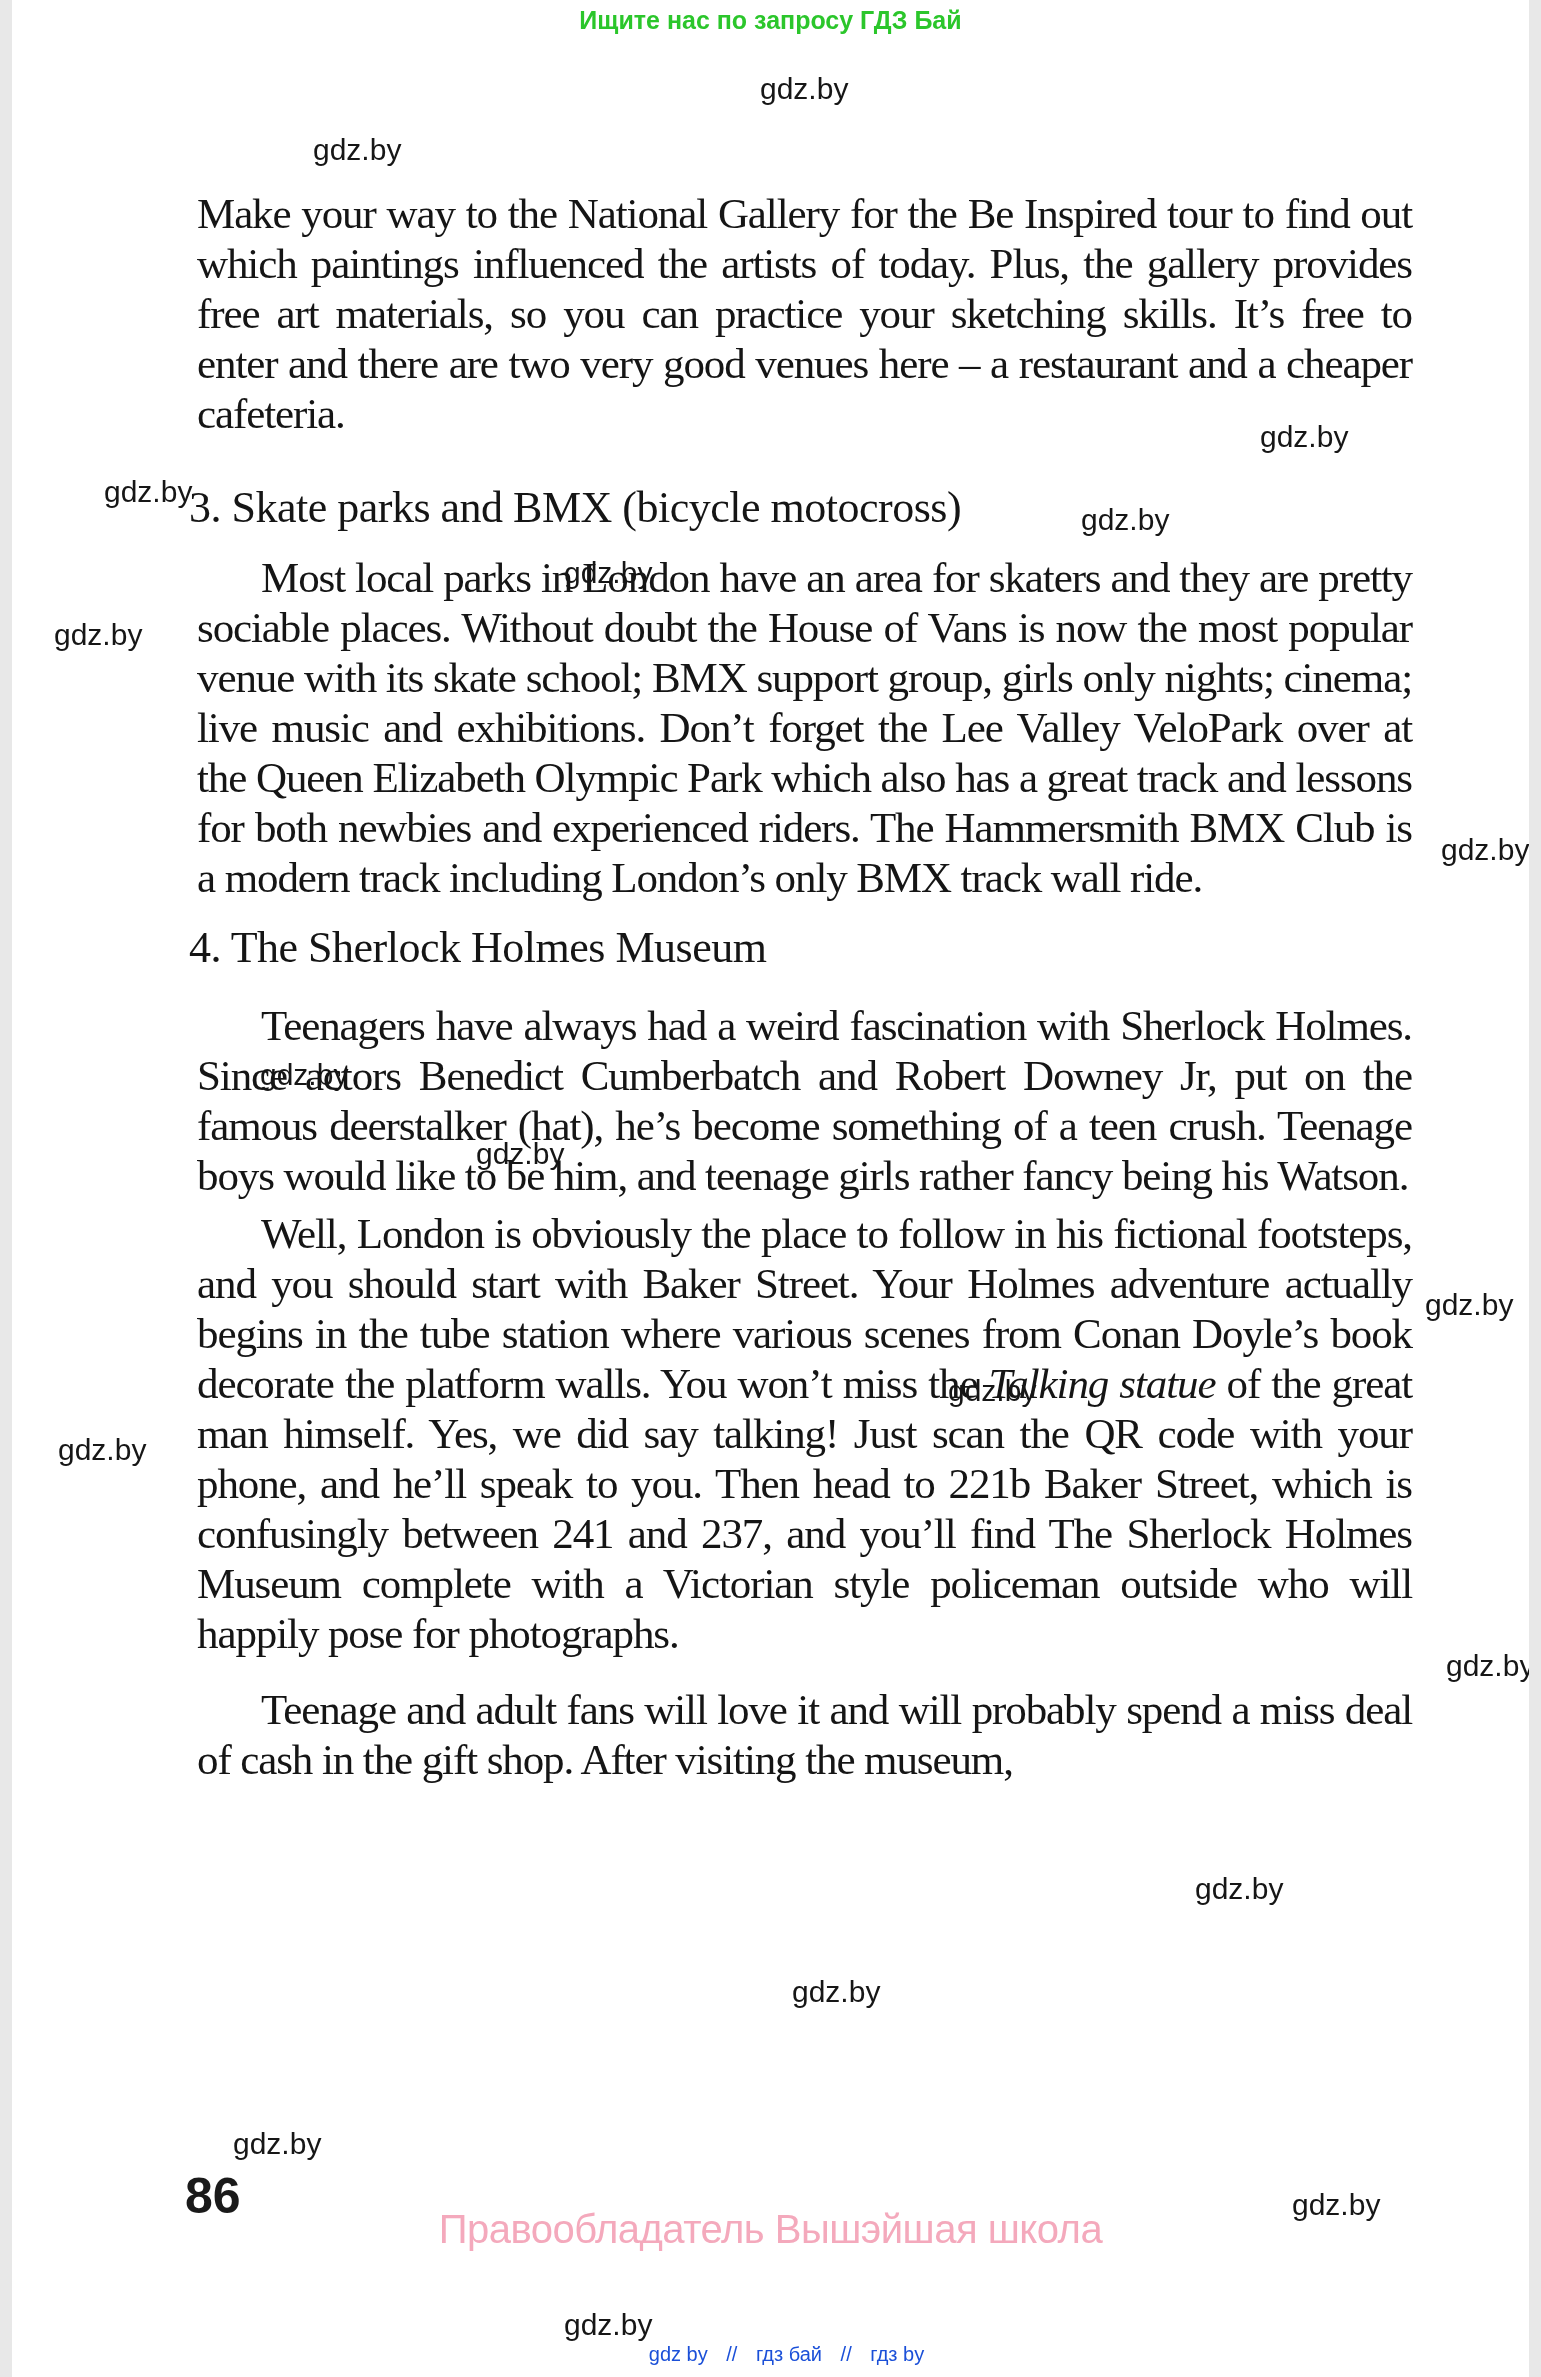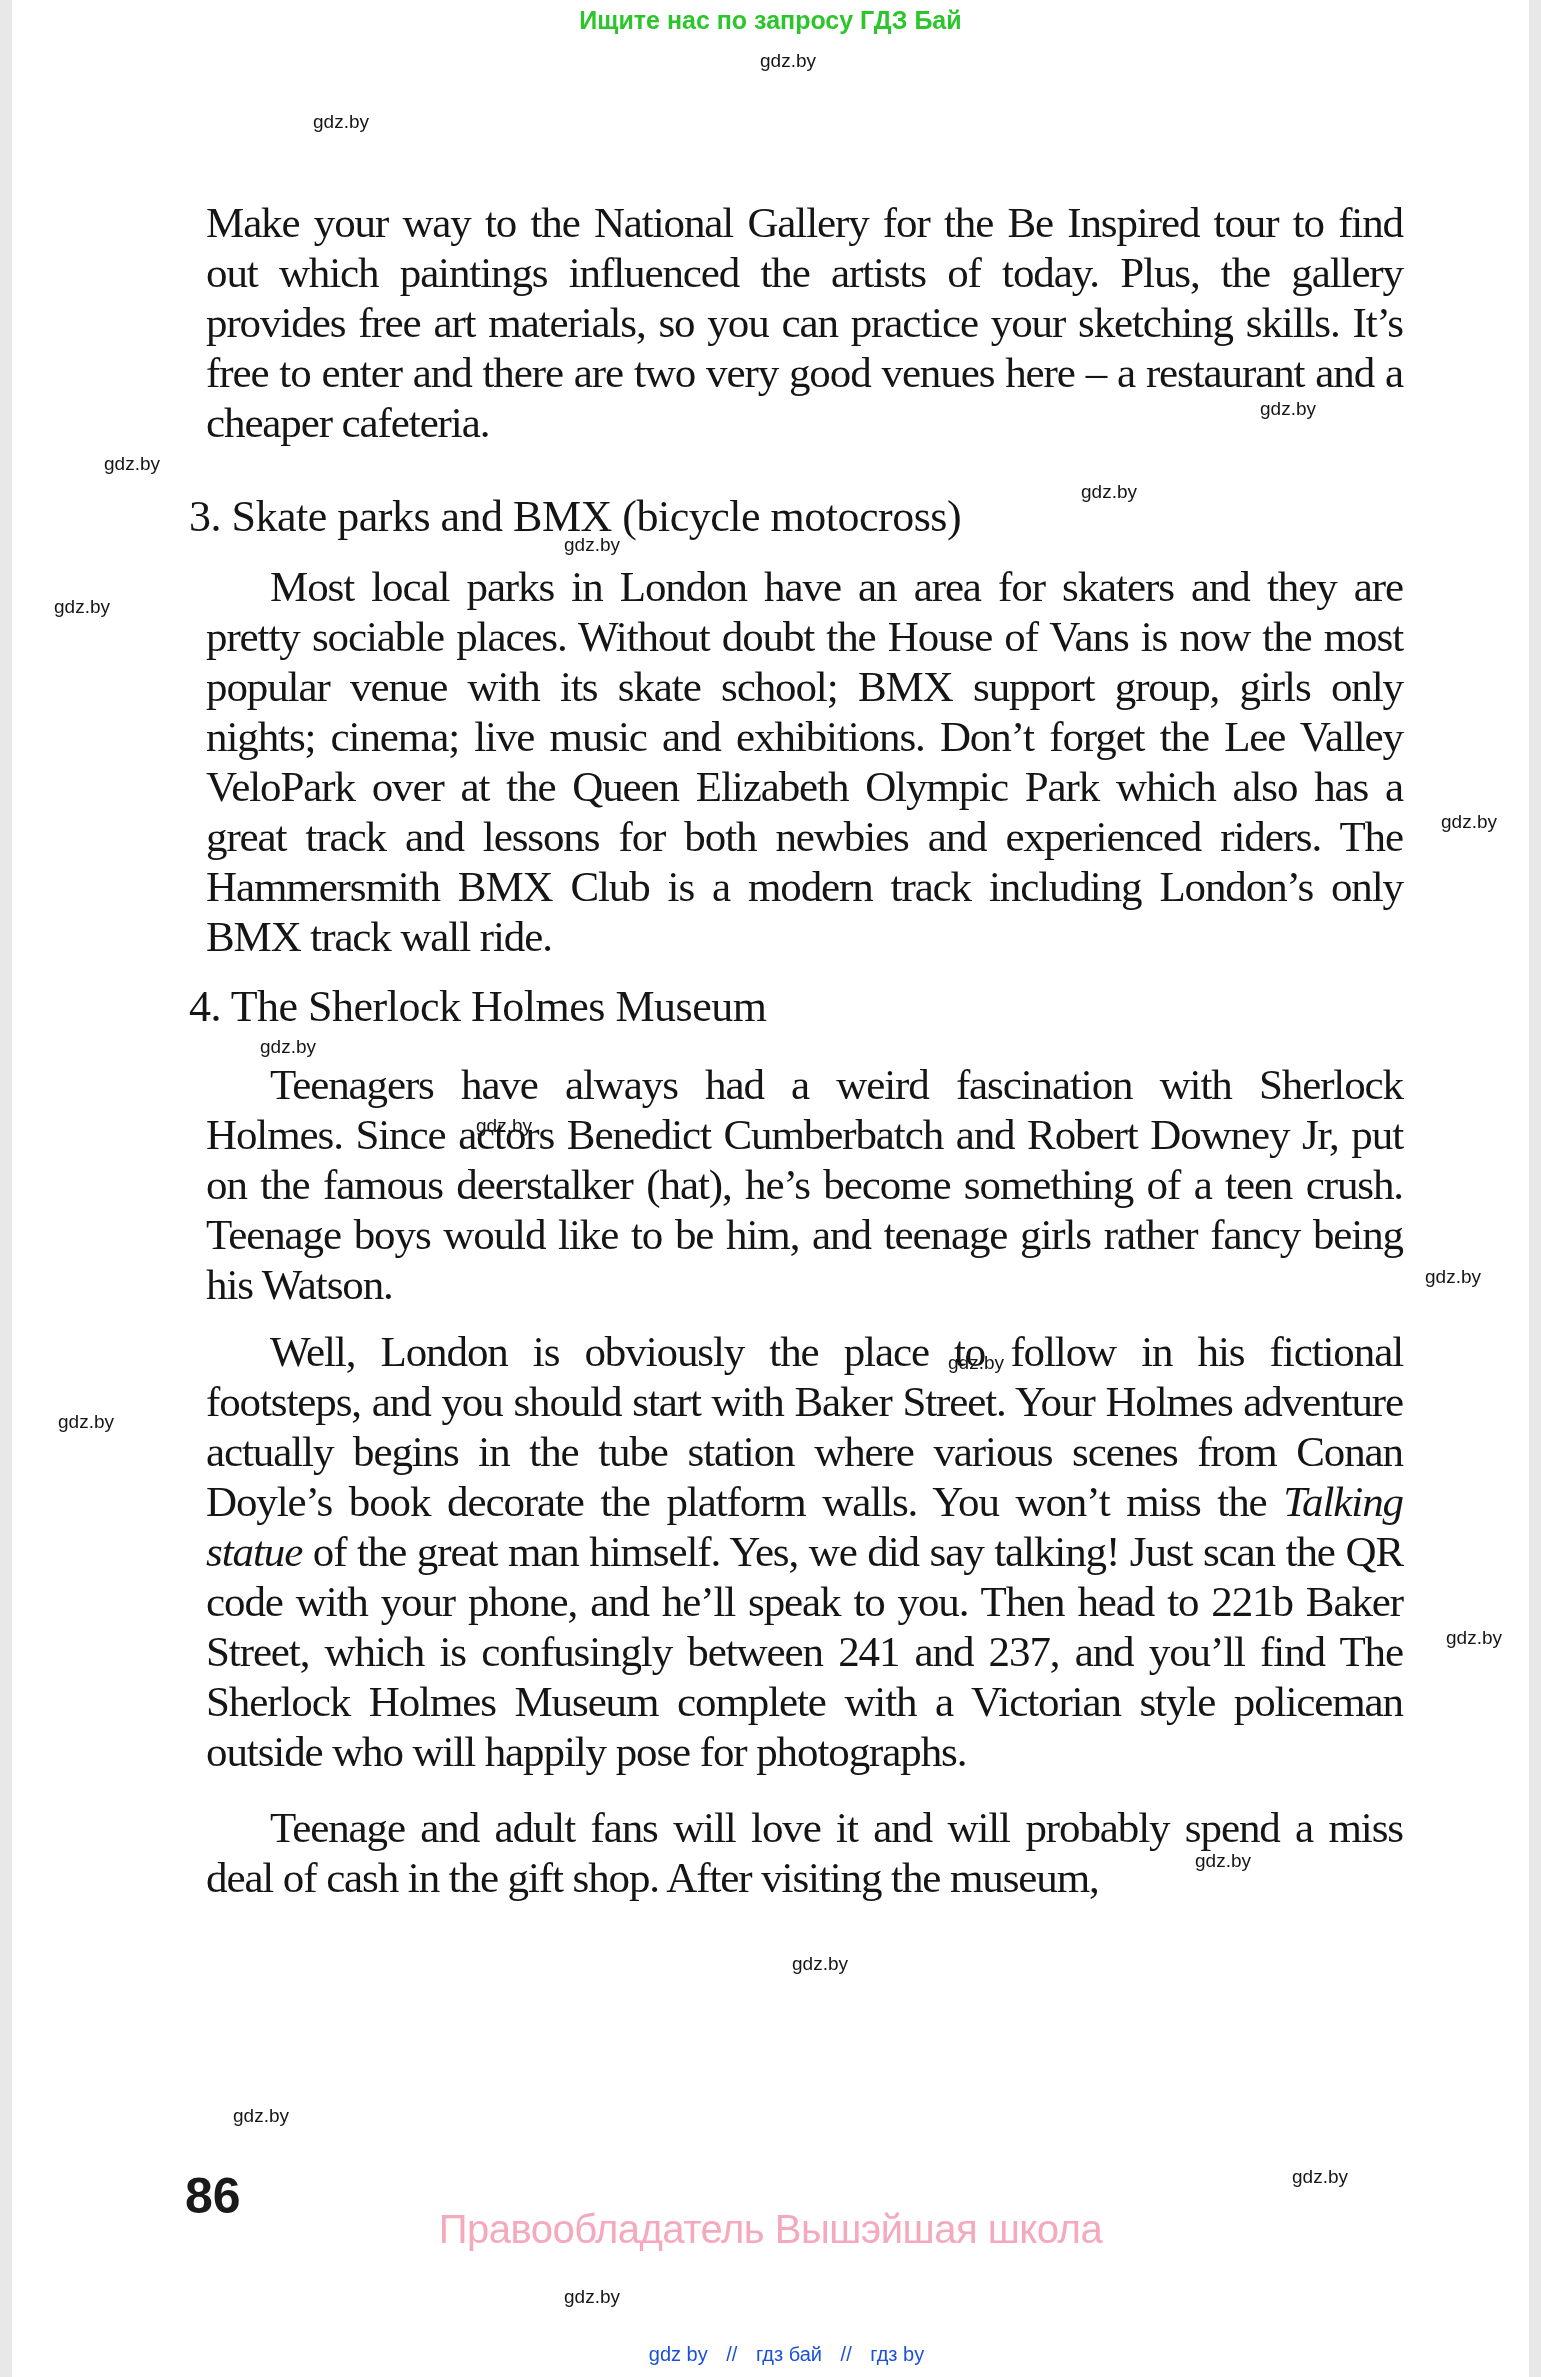--- a/index.html
+++ b/index.html
@@ -19,38 +19,39 @@
     left:0;
     width:100%;
     text-align:center;
     font-family:"Liberation Sans", sans-serif;
     font-size:25px;
     font-weight:bold;
   }
   .wm{
     position:absolute;
     font-family:"Liberation Sans", sans-serif;
-    font-size:19px;
+    font-size:30px;
     color:#161616;
     white-space:nowrap;
     line-height:1;
+    margin-top:23px;
   }
   .column{
     position:absolute;
     left:177px;
     top:181px;
     width:1231px;
     font-size:43px;
     line-height:50px;
     letter-spacing:-1.1px;
     text-align:justify;
     color:#151515;
   }
   .column p{
-    margin:17px;
+    margin:8px;
     padding:0;
   }
   .column p.indent{ text-indent:64px; }
   .column h2{
     margin:0;
     padding:0;
     text-align:left;
     font-size:44px;
     line-height:55px;
     font-weight:normal;

